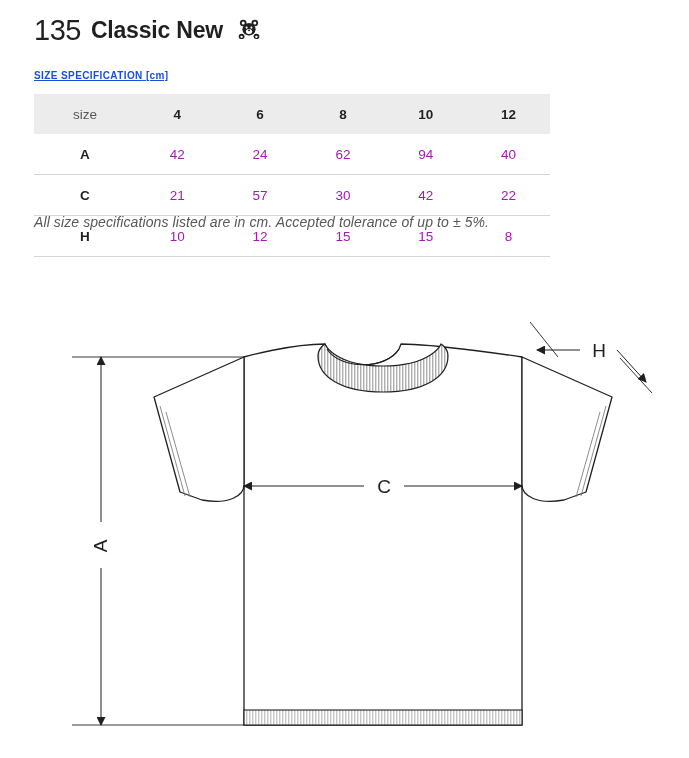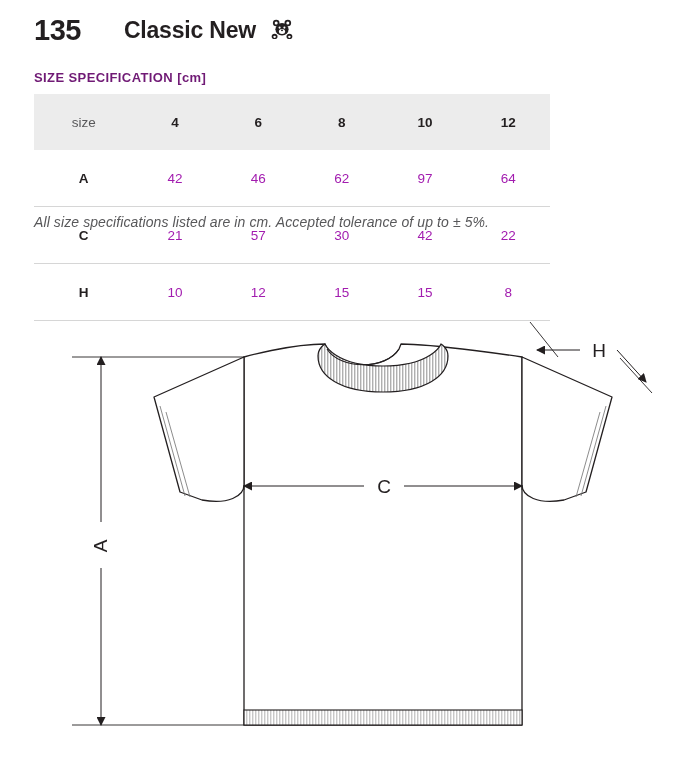--- a/index.html
+++ b/index.html
@@ -20,64 +20,64 @@
   .header {
     position: absolute;
     left: 34px;
     top: 14px;
     display: flex;
     align-items: center;
     gap: 10px;
   }
   .header .code {
     font-size: 29px;
-    font-weight: bold;
+    font-weight: normal;
     letter-spacing: -0.5px;
     color: #231f20;
   }
   .header .name {
     font-size: 23px;
     font-weight: bold;
     letter-spacing: -0.2px;
     color: #231f20;
-    margin-left: 33px;
   }
   .bear-icon {
     margin-left: 4px;
     display: inline-block;
     line-height: 1;
   }
 
   
   .section-title {
     position: absolute;
     left: 34px;
     top: 70px;
-    font-size: 13px;
+    font-size: 10px;
     font-weight: bold;
     letter-spacing: 0.4px;
-    color: #701a75;
+    color: #1d4ed8;
+    text-decoration: underline;
   }
   .section-title .unit {
     font-weight: bold;
     letter-spacing: 0.4px;
   }
 
   
   .size-table {
     position: absolute;
     left: 34px;
     top: 94px;
     width: 516px;
     border-collapse: collapse;
     font-size: 13.5px;
   }
   .size-table th, .size-table td {
     text-align: center;
-    padding: 16px;
+    padding: 8px;
     height: 24px;
     vertical-align: middle;
   }
   .size-table thead tr {
     background: #ececec;
   }
   .size-table thead th {
     font-weight: bold;
     color: #231f20;
     font-size: 13.5px;
@@ -165,24 +165,24 @@
       <th class="col-val">6</th>
       <th class="col-val">8</th>
       <th class="col-val">10</th>
       <th class="col-val">12</th>
     </tr>
   </thead>
   <tbody>
     <tr>
       <td class="row-head">A</td>
       <td>42</td>
-      <td>46</td>
+      <td>24</td>
       <td>62</td>
-      <td>97</td>
-      <td>64</td>
+      <td>94</td>
+      <td>40</td>
     </tr>
     <tr>
       <td class="row-head">C</td>
       <td>21</td>
       <td>57</td>
       <td>30</td>
       <td>42</td>
       <td>22</td>
     </tr>
     <tr>

